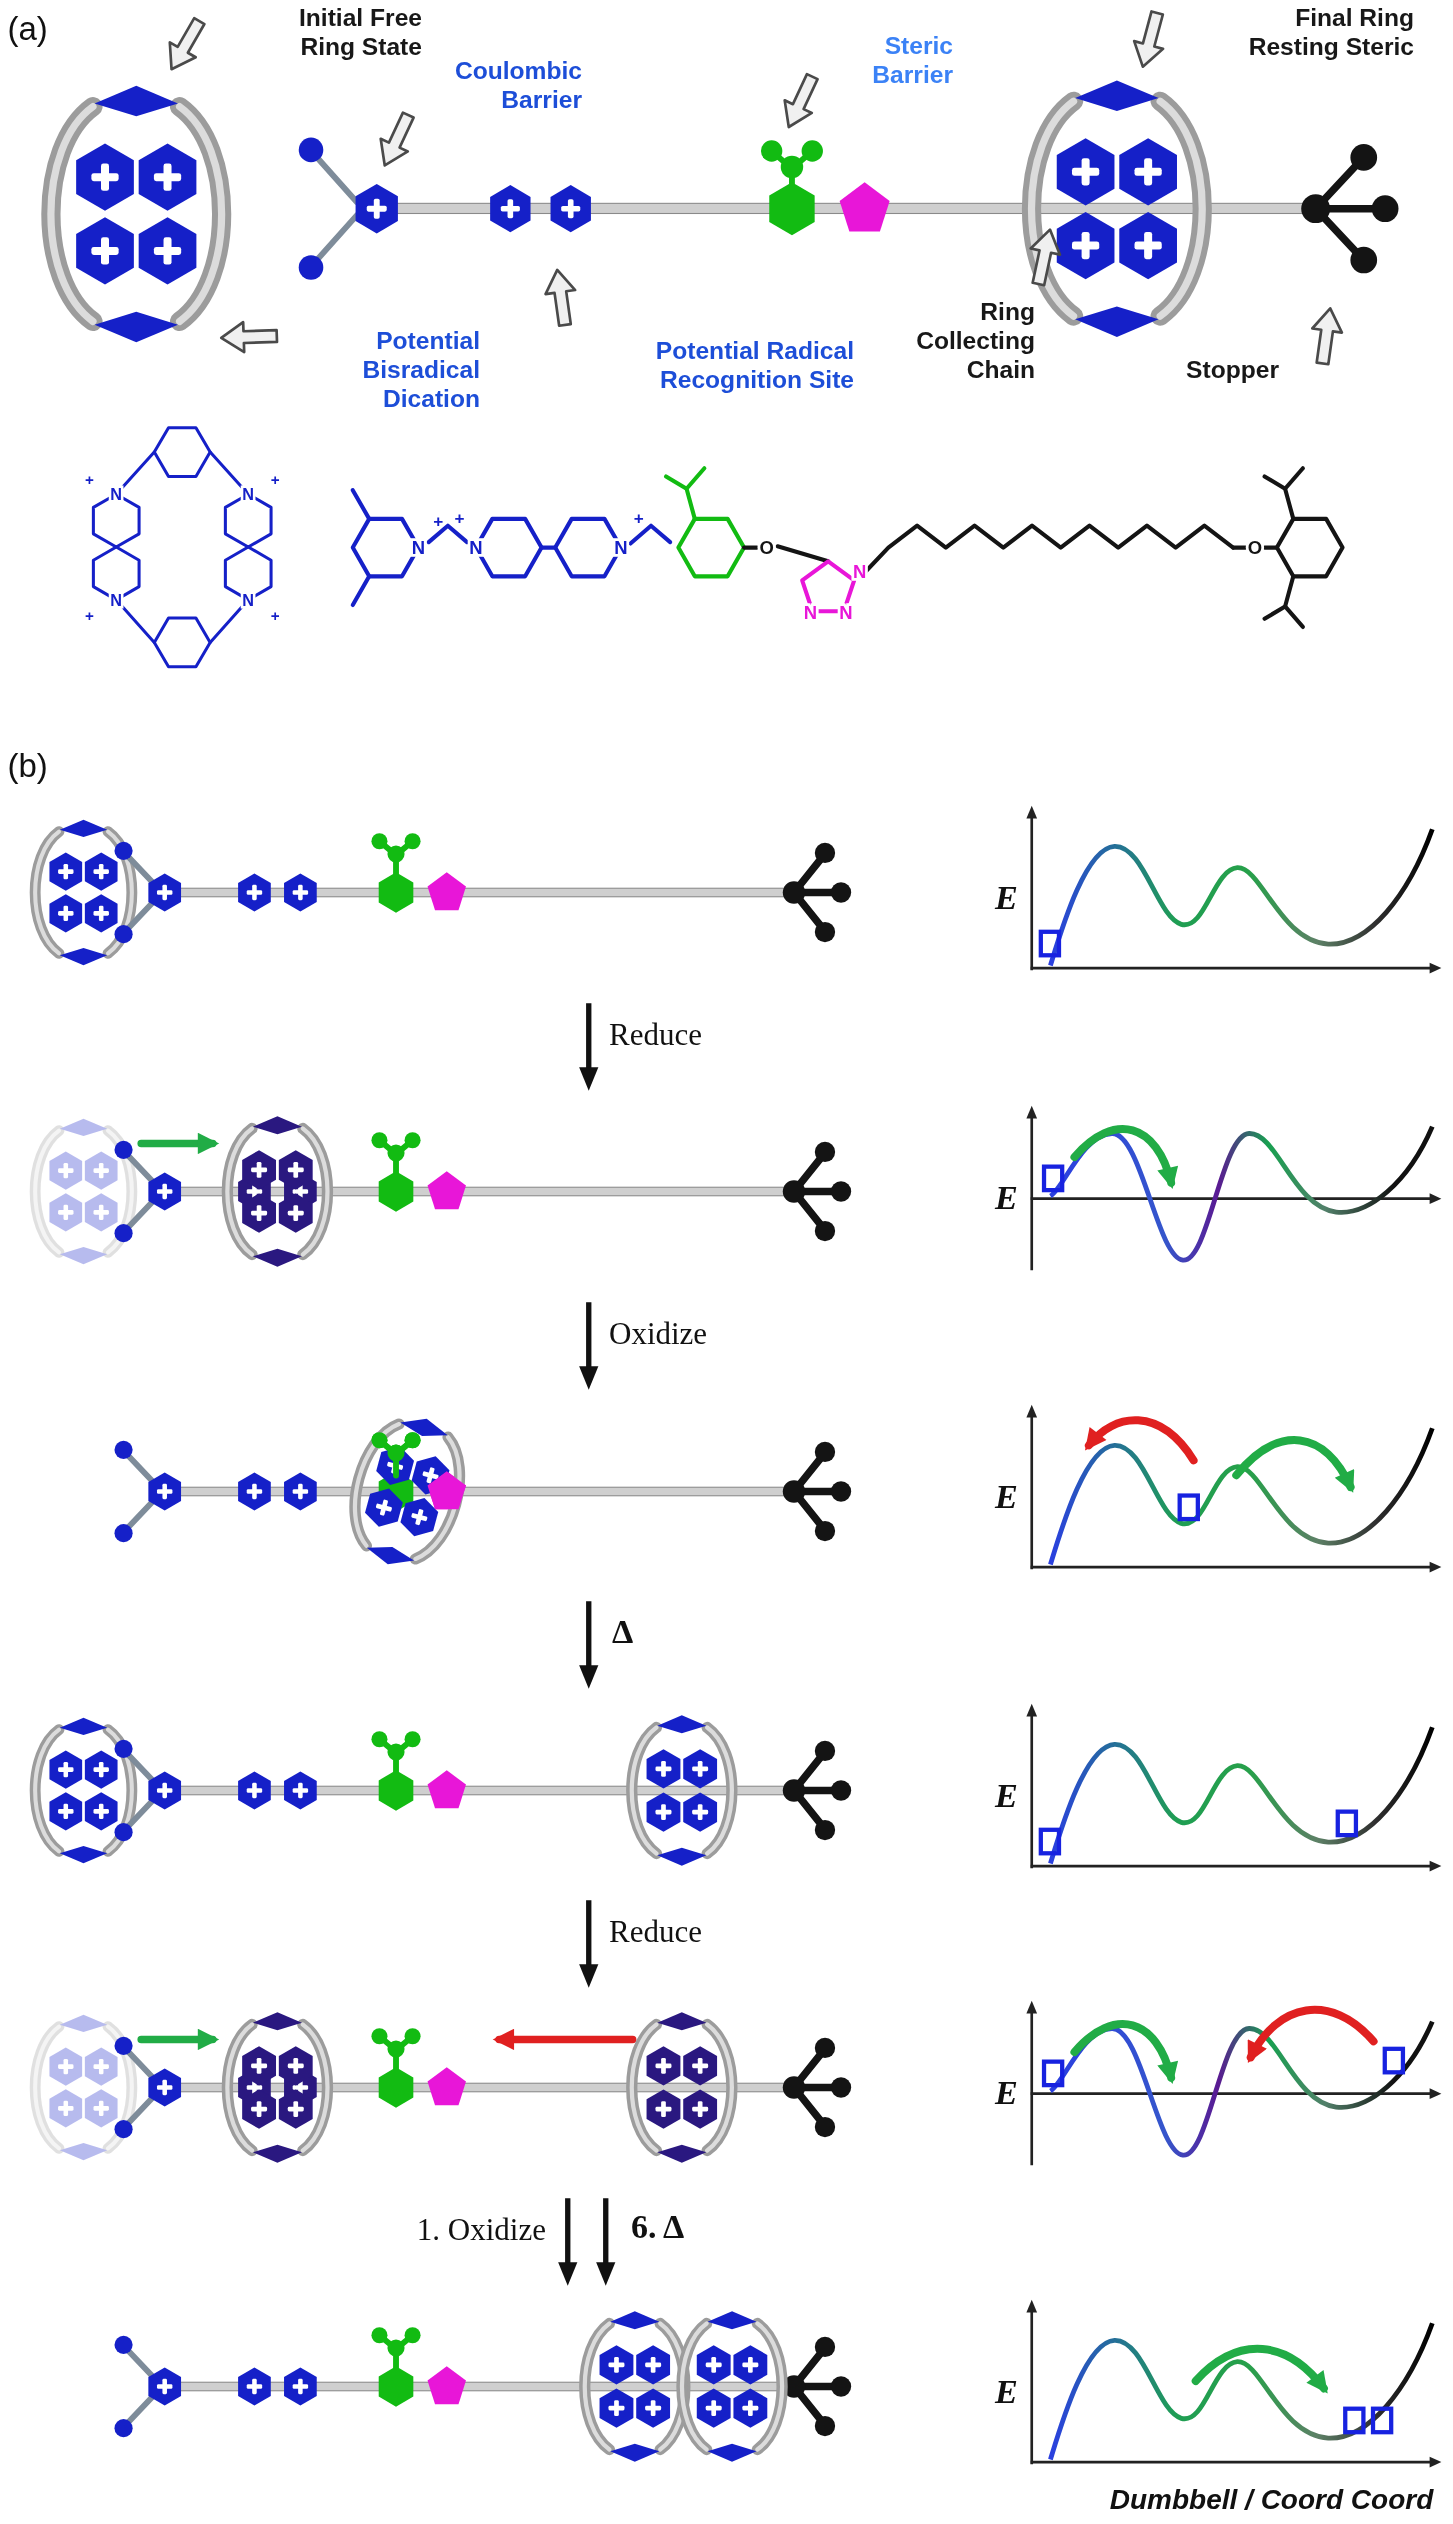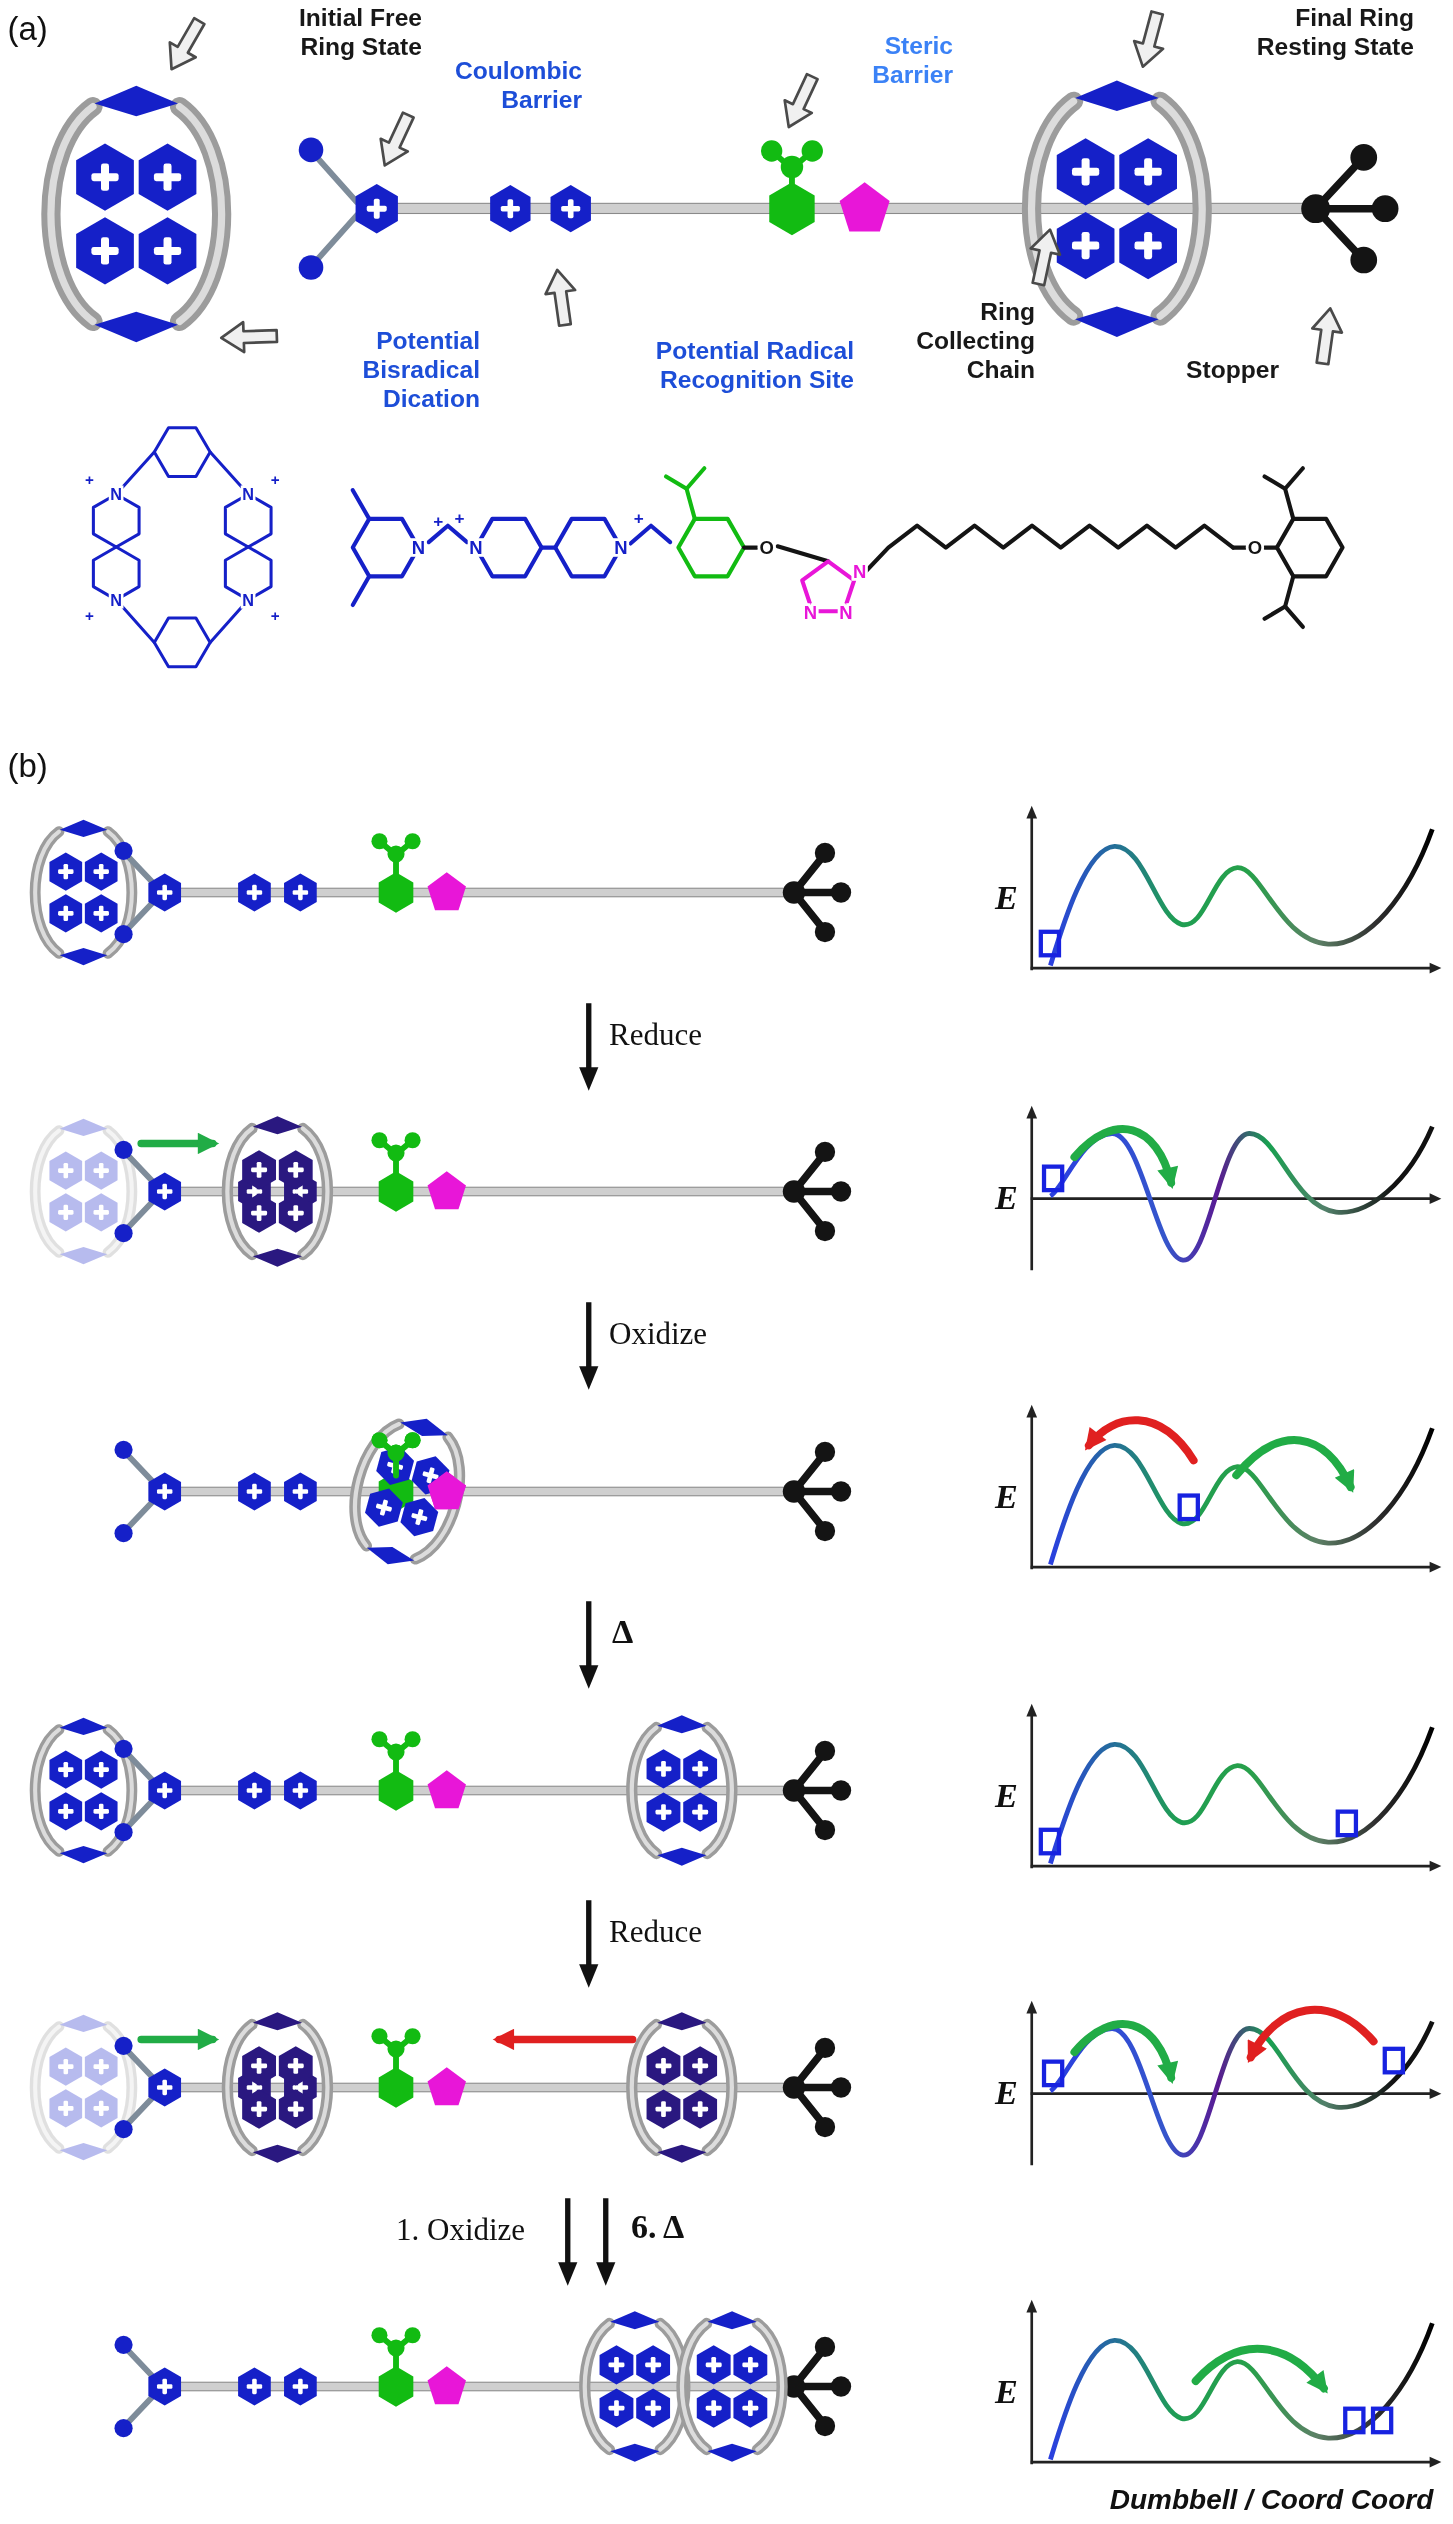--- a/index.html
+++ b/index.html
@@ -252,21 +252,21 @@
   </svg>
 
   <div class="panel-label" style="left:7.5px;top:9.6px">(a)</div>
   <div class="ann c-black" style="left:208px;width:214px;top:3.2px">Initial Free
 Ring State</div>
   <div class="ann c-blue" style="left:422px;width:160px;top:56px">Coulombic
 Barrier</div>
   <div class="ann c-green" style="left:819px;width:134px;top:31px">Steric
 Barrier</div>
   <div class="ann c-black" style="left:1184px;width:230px;top:3.2px">Final Ring
-Resting State</div>
+Resting Steric</div>
   <div class="ann c-blue" style="left:261px;width:219px;top:326px">Potential
 Bisradical Dication</div>
   <div class="ann c-blue" style="left:603px;width:251px;top:336px">Potential Radical
 Recognition Site</div>
   <div class="ann c-black" style="left:912px;width:123px;top:297px">Ring
 Collecting
 Chain</div>
   <div class="ann c-black" style="left:1164px;width:115px;top:355px">Stopper</div>
 
   <div class="panel-label" style="left:7.5px;top:747px">(b)</div>
@@ -441,21 +441,21 @@
         <line x1="22" y1="4" x2="22" y2="128" stroke="#111" stroke-width="10"></line>
         <path d="M22,168 4,124 40,124Z" fill="#111"></path>
       </svg>
   </div>
   <div class="stepA" style="left:594px;top:2196px">
     <svg viewBox="0 0 44 170" style="width:23.5px;height:91px">
         <line x1="22" y1="4" x2="22" y2="128" stroke="#111" stroke-width="10"></line>
         <path d="M22,168 4,124 40,124Z" fill="#111"></path>
       </svg>
   </div>
-  <div class="step-label" style="left:396px;width:150px;top:2212px;text-align:left">1. Oxidize</div>
+  <div class="step-label" style="left:396px;width:150px;top:2212px;text-align:right">1. Oxidize</div>
   <div class="step-label delta" style="left:631px;top:2208px">6. Δ</div>
 
   <svg class="rowsvg" style="top:2285px" viewBox="0 0 1760 380">
     <use href="#rowDumb"></use>
     <g class="blue">
       <use href="#hexP" transform="translate(440,190) scale(0.85)"></use>
       <use href="#hexP" transform="translate(526,190) scale(0.85)"></use>
     </g>
     <g class="blue">
         <use href="#ringF" transform="translate(1152,190) scale(0.88)"></use>

